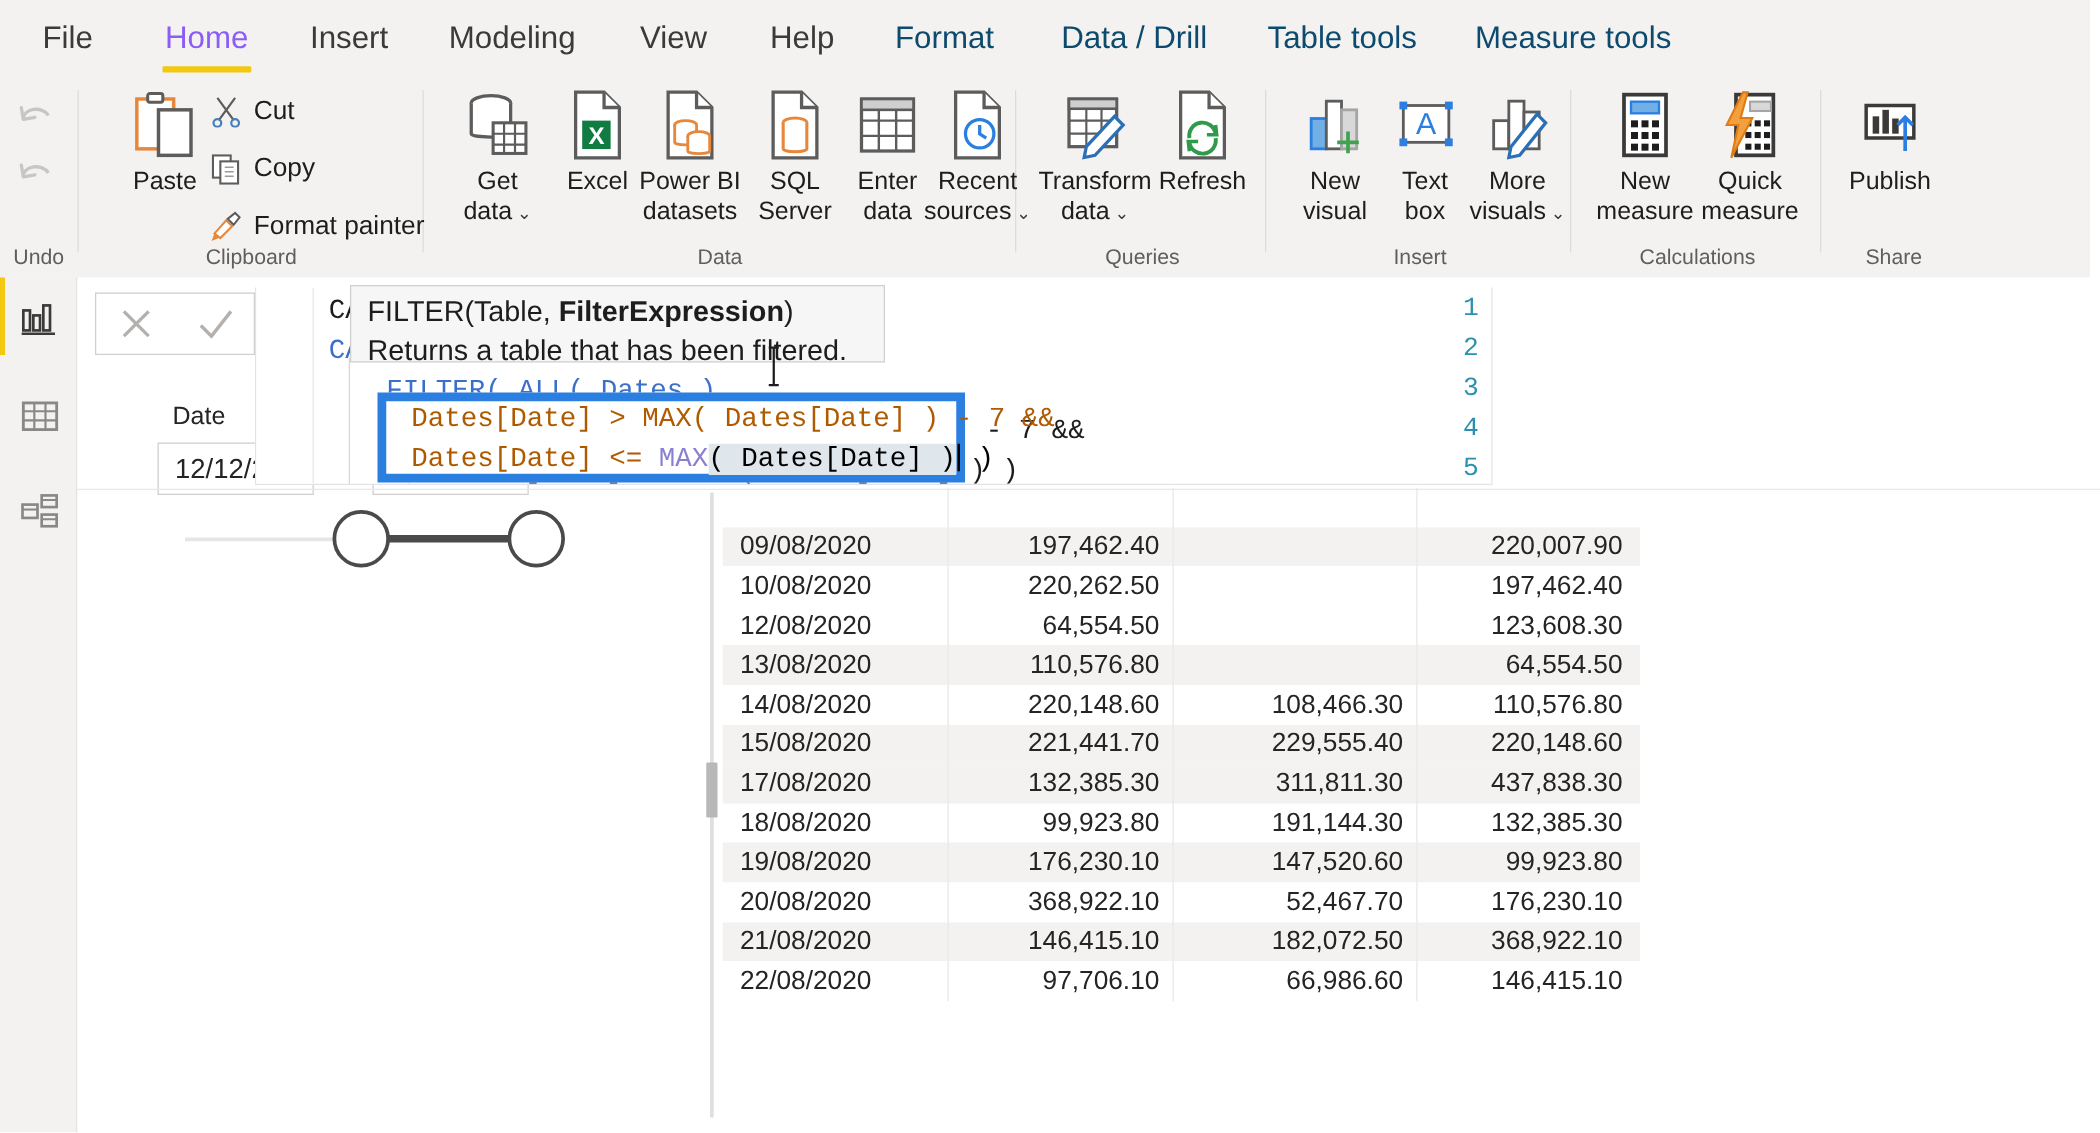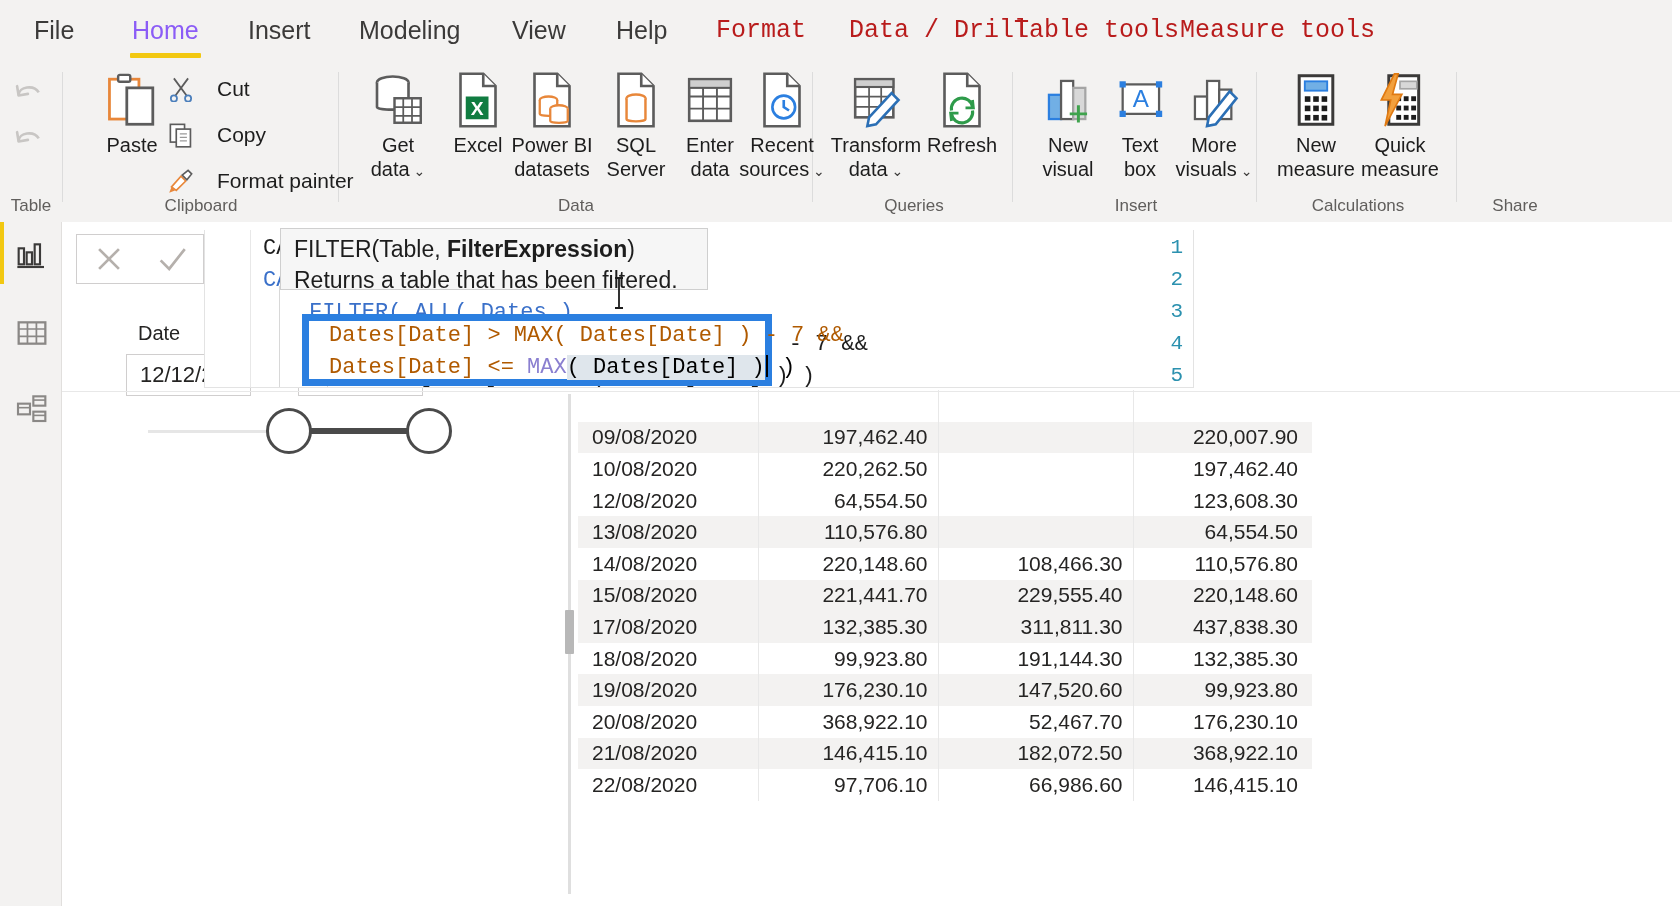--- a/index.html
+++ b/index.html
@@ -12,21 +12,21 @@
   #app { position: relative; width: 1680px; height: 906px; background: #fff; }
 
   
   .ribbon { position: absolute; left: 0; top: 0; width: 1672px; height: 222px; background: #f3f2f1; }
   .tabbar { position: relative; height: 62px; background: #f3f2f1; }
   .tab {
     position: absolute; top: 16px;
     font-size: 25px; color: #3b3a39; white-space: nowrap;
     padding: 0 4px; cursor: default;
   }
-  .tab.ctx { color: #b91c1c; font-family: Liberation Mono, monospace; }
+  .tab.ctx { color: #0c4a6e; }
   .tab.active { color: #8b5cf6; }
   .tab.active .tab-underline {
     position: absolute; left: 2px; right: 2px; bottom: -13px;
     height: 5px; background: #f2c811; border-radius: 1px;
   }
 
   .ribbon-body { position: relative; height: 160px; background: #f3f2f1; }
   .rgroup { position: absolute; top: 0; height: 160px; }
   .rgroup-sep { position: absolute; top: 10px; width: 1px; height: 130px; background: #dcdcdc; }
   .rgroup-label {
@@ -39,21 +39,21 @@
     display: flex; flex-direction: column; align-items: center;
     cursor: default;
   }
   .bigbtn .ic { height: 60px; display: flex; align-items: center; justify-content: center; }
   .bigbtn .lbl {
     font-size: 20px; color: #1d1d1d; line-height: 1.22; text-align: center;
     margin-top: 3px; white-space: pre-line;
   }
 
   .smallbtn {
-    position: absolute; display: flex; align-items: center; gap: 23px; cursor: default;
+    position: absolute; display: flex; align-items: center; gap: 9px; cursor: default;
   }
   .smallbtn .lbl { font-size: 21px; color: #1d1d1d; white-space: nowrap; }
 
   .undo-ic { position: absolute; color: #c8c6c4; font-size: 34px; line-height: 1; }
 
   .caret { font-size: 14px; color: #3b3a39; }
 
   
   .leftnav { position: absolute; left: 0; top: 222px; width: 62px; height: 684px; background: #f3f2f1; border-right: 1px solid #e1dfdd; }
   .leftnav .accent { position: absolute; left: 0; top: 0; width: 4px; height: 62px; background: #f2c811; }
@@ -195,21 +195,21 @@
               <path d="M4 10 C4 4, 14 3, 17 8" stroke="#c8c6c4" stroke-width="1.7" fill="none"></path>
               <path d="M3 4 L4 10 L10 9" stroke="#c8c6c4" stroke-width="1.7" fill="none" stroke-linecap="round" stroke-linejoin="round"></path>
             </svg>
         </div>
         <div class="undo-ic" style="left:12px;top:64px">
           <svg width="38" height="34" viewBox="0 0 24 22">
               <path d="M4 10 C4 4, 14 3, 17 8" stroke="#c8c6c4" stroke-width="1.7" fill="none"></path>
               <path d="M3 4 L4 10 L10 9" stroke="#c8c6c4" stroke-width="1.7" fill="none" stroke-linecap="round" stroke-linejoin="round"></path>
             </svg>
         </div>
-        <div class="rgroup-label">Table</div>
+        <div class="rgroup-label">Undo</div>
       </div>
 
       <div class="rgroup" style="left:64px;width:274px">
         <div class="bigbtn" style="left:22px">
           <span class="ic">
             <svg width="52" height="56" viewBox="0 0 30 32">
               <rect x="2" y="4" width="17" height="23" fill="#fff" stroke="#e8873a" stroke-width="1.6"></rect>
               <rect x="7" y="1.5" width="7" height="4" rx="1" fill="#fff" stroke="#5c5c5c" stroke-width="1.4"></rect>
               <rect x="12" y="9" width="15" height="21" fill="#fff" stroke="#5c5c5c" stroke-width="1.6"></rect>
             </svg>
@@ -448,20 +448,32 @@
               <path d="M9 1 L2 15 H7 L4 29 L13 12 H8 L11 1 Z" fill="#f2a03d" stroke="#e07a12" stroke-width="0.9"></path>
             </svg>
           </span>
           <span class="lbl">Quick
 measure</span>
         </div>
         <div class="rgroup-label">Calculations</div>
       </div>
 
       <div class="rgroup" style="left:1460px;width:110px">
+        <div class="bigbtn" style="left:6px">
+          <span class="ic">
+            <svg width="52" height="56" viewBox="0 0 30 30">
+              <path d="M4 6 H26 V21 H4 Z" fill="#fff" stroke="#3b3a39" stroke-width="1.6"></path>
+              <rect x="7" y="11" width="3" height="8" fill="#3b3a39"></rect>
+              <rect x="11.5" y="8" width="3" height="11" fill="#3b3a39"></rect>
+              <rect x="16" y="12" width="3" height="7" fill="#3b3a39"></rect>
+              <path d="M22 27 V12 M18.5 15 L22 11.5 L25.5 15" stroke="#2b7fe0" stroke-width="1.7" fill="none"></path>
+            </svg>
+          </span>
+          <span class="lbl">Publish</span>
+        </div>
         <div class="rgroup-label">Share</div>
       </div>
 
     </div>
   </div>
 
   <div class="leftnav">
     <div class="accent"></div>
 
     <div class="navicon" style="top:16px">

